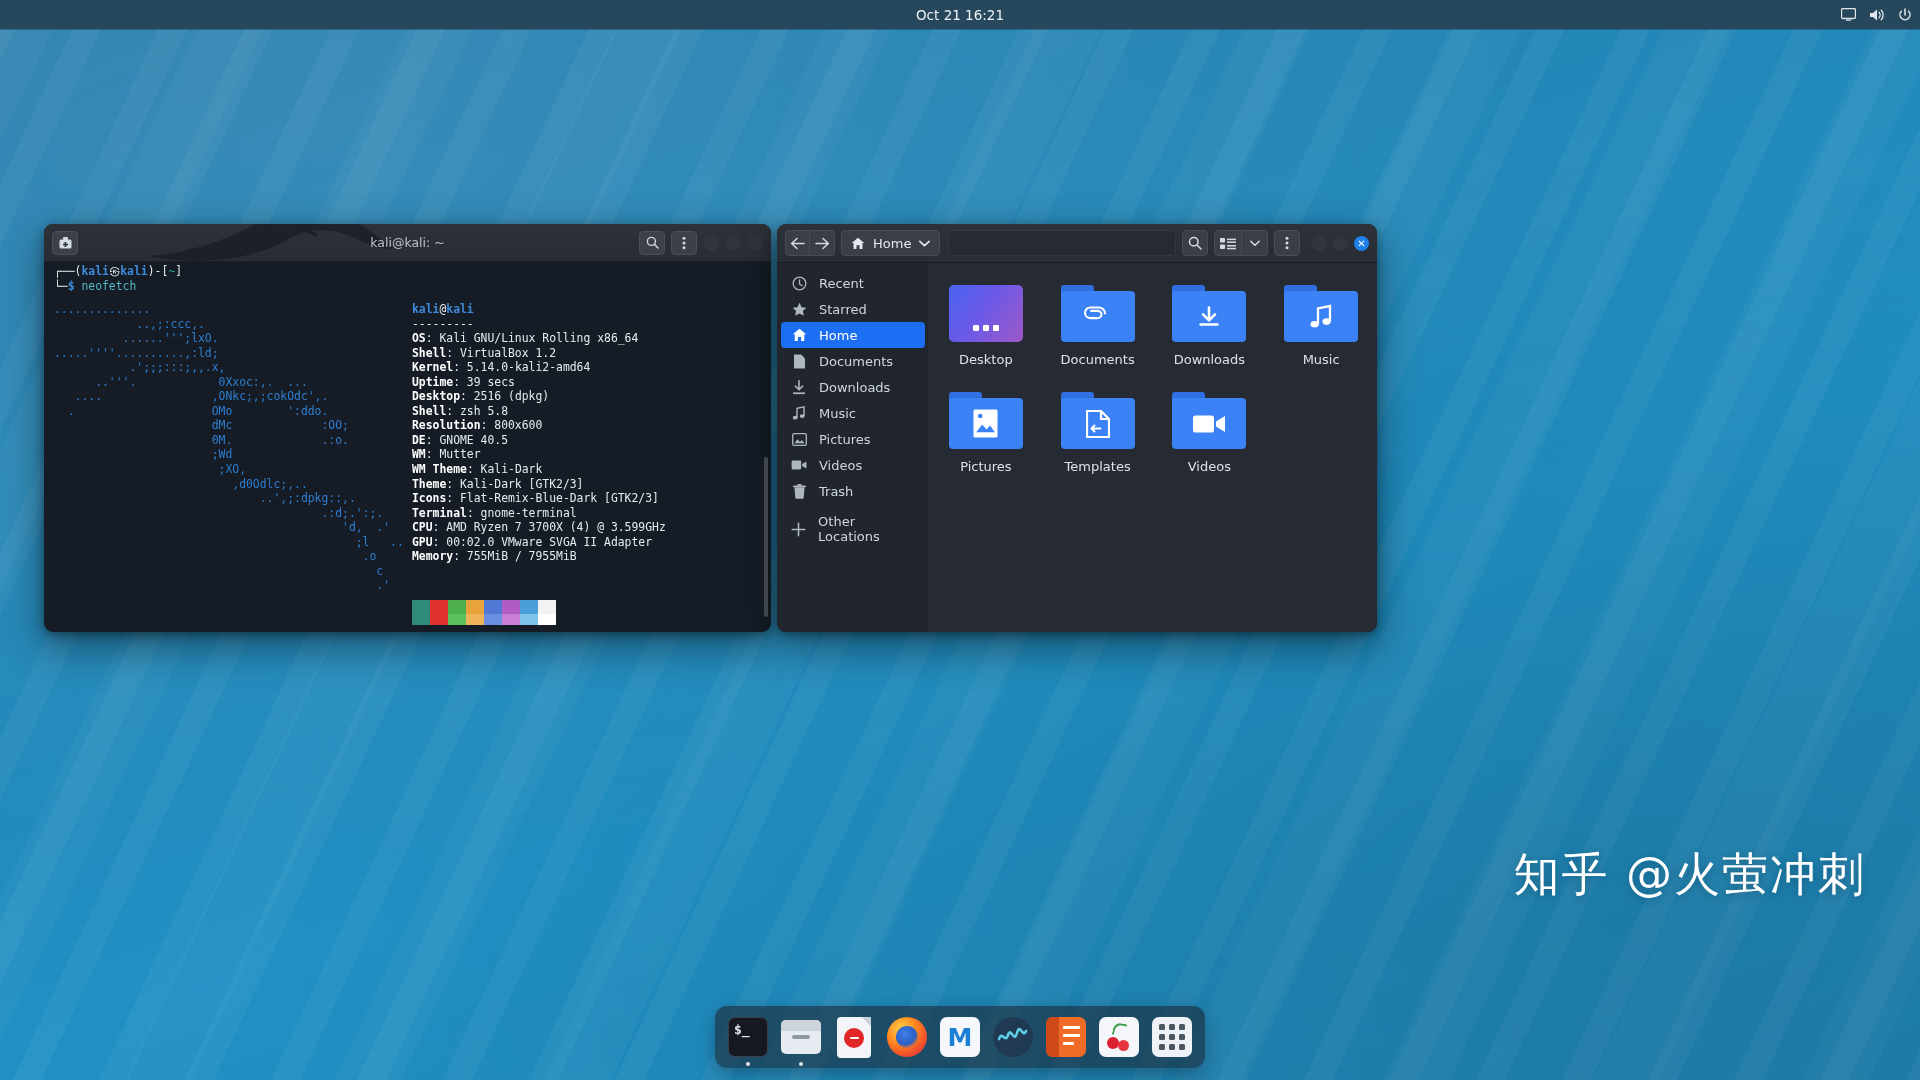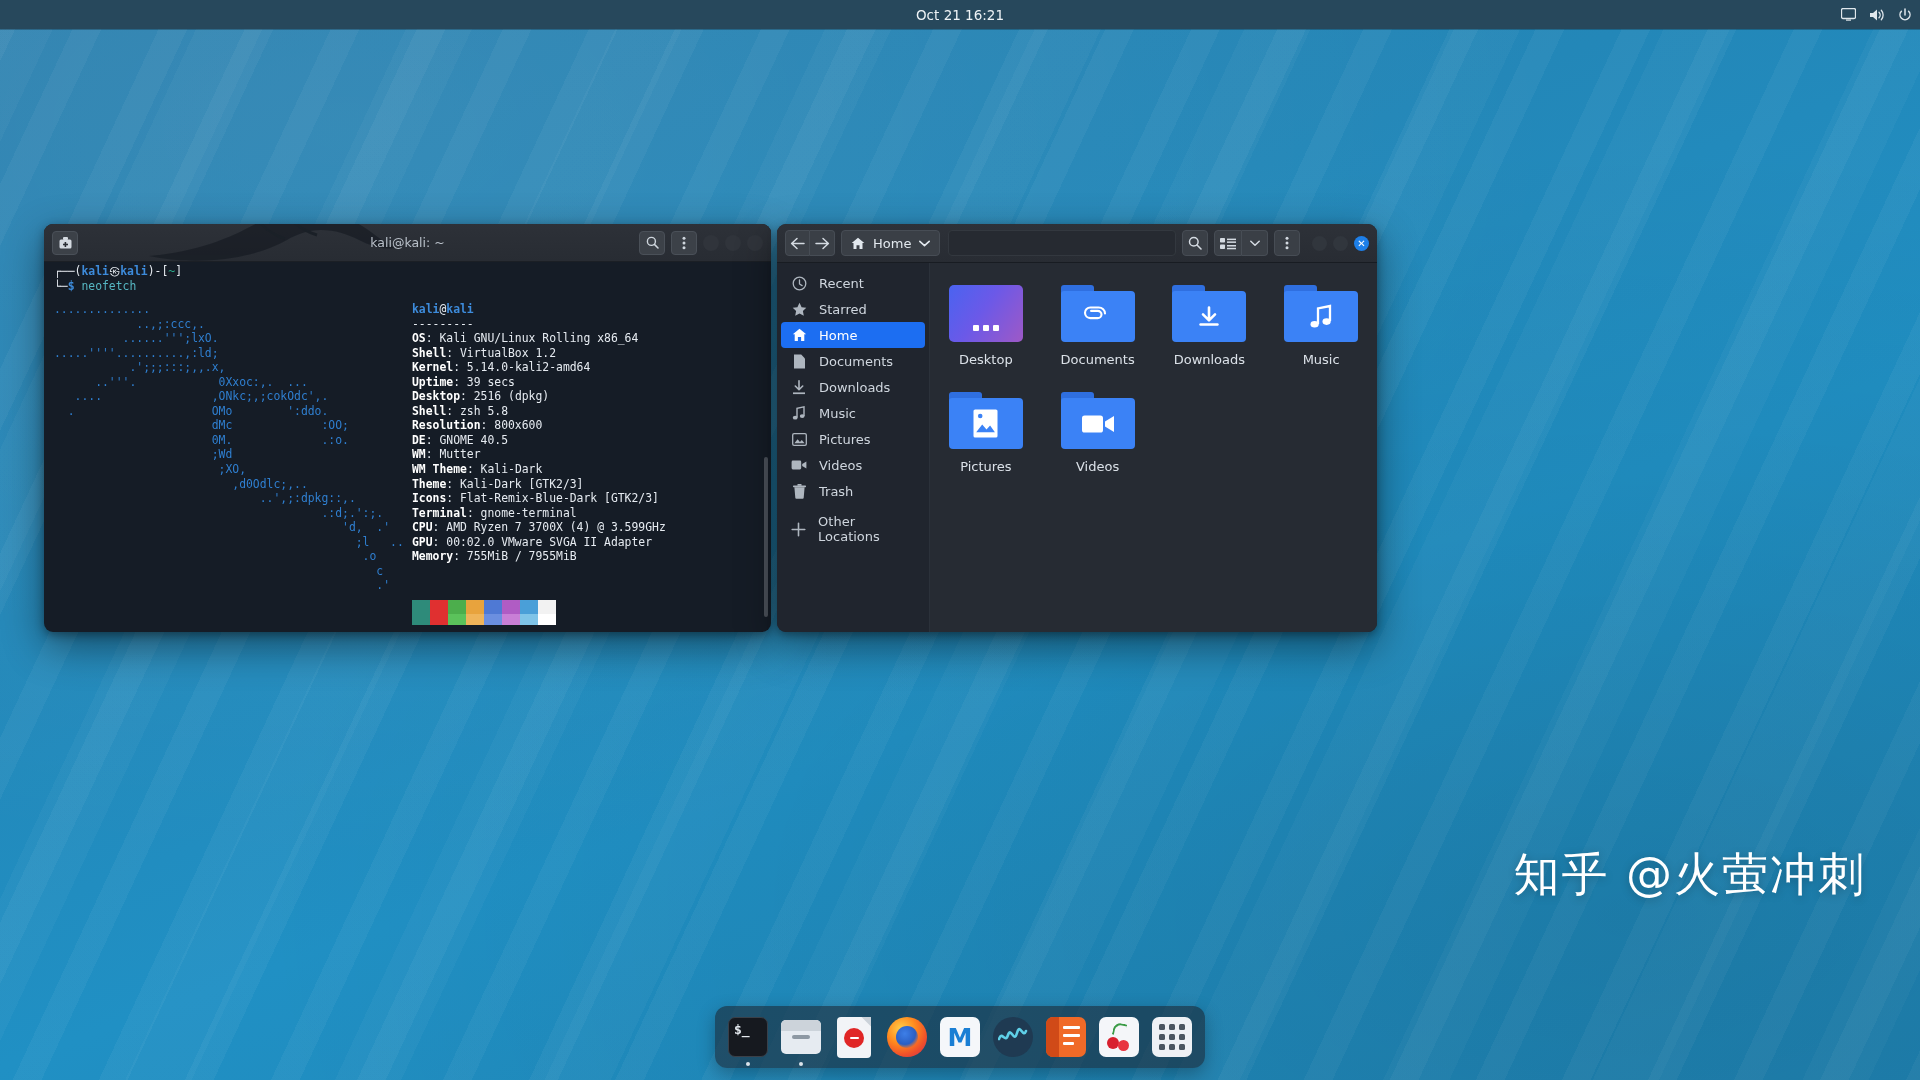--- a/index.html
+++ b/index.html
@@ -525,20 +525,34 @@
               </svg>
             </span>
           </div>
           <div class="folder-label">Pictures</div>
         </div>
         <div class="folder-cell">
           <div class="folder-ico">
             <span class="fico-tab"></span>
             <span class="fico-body"></span>
             <span class="fico-glyph">
+              <svg width="24" height="28" viewBox="0 0 24 28">
+                <path d="M1 1h14l8 8v18H1z" fill="none" stroke="#fff" stroke-width="2.2" stroke-linejoin="round"></path>
+                <path d="M15 1v8h8" fill="none" stroke="#fff" stroke-width="2.2" stroke-linejoin="round"></path>
+                <path d="M5.5 18.5h9M5.5 18.5l3-3M5.5 18.5l3 3" fill="none" stroke="#fff" stroke-width="2" stroke-linecap="round" stroke-linejoin="round"></path>
+              </svg>
+            </span>
+          </div>
+          <div class="folder-label">Templates</div>
+        </div>
+        <div class="folder-cell">
+          <div class="folder-ico">
+            <span class="fico-tab"></span>
+            <span class="fico-body"></span>
+            <span class="fico-glyph">
               <svg width="34" height="22" viewBox="0 0 34 22">
                 <rect x="1" y="2.5" width="21" height="17" rx="2.6" fill="#fff"></rect>
                 <path d="M24 8.5l9-5.5v16l-9-5.5z" fill="#fff"></path>
               </svg>
             </span>
           </div>
           <div class="folder-label">Videos</div>
         </div>
       </div>
   </div>

